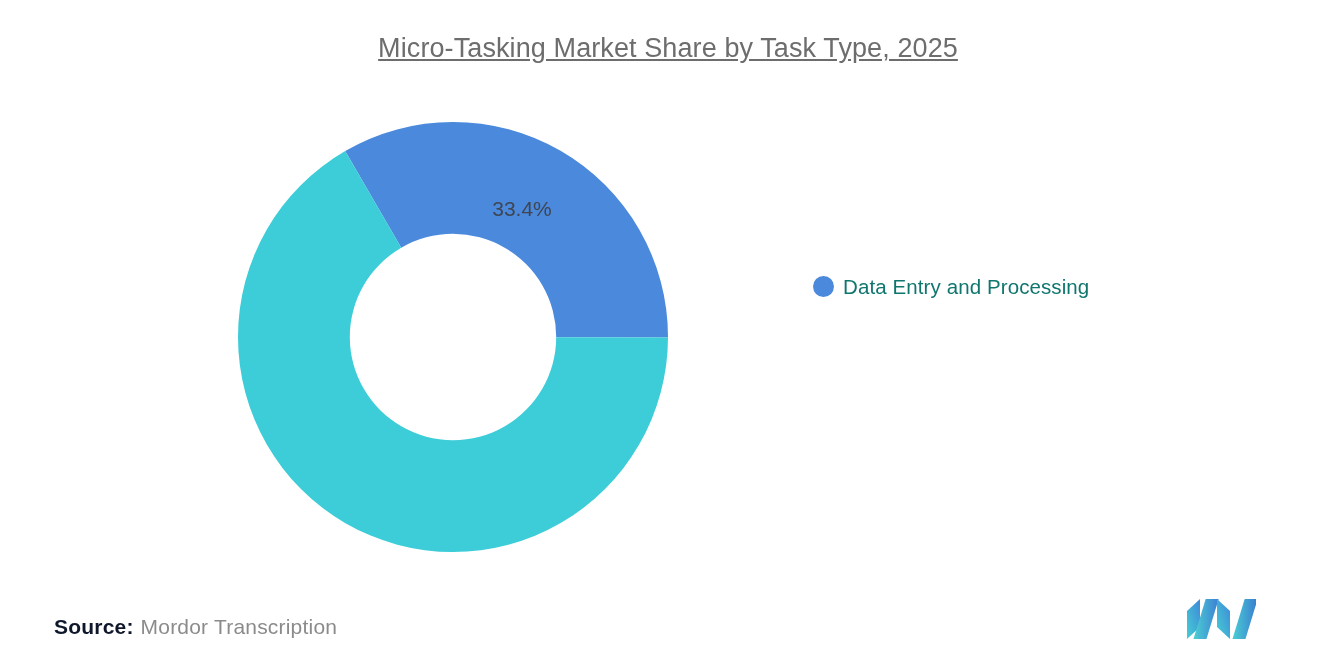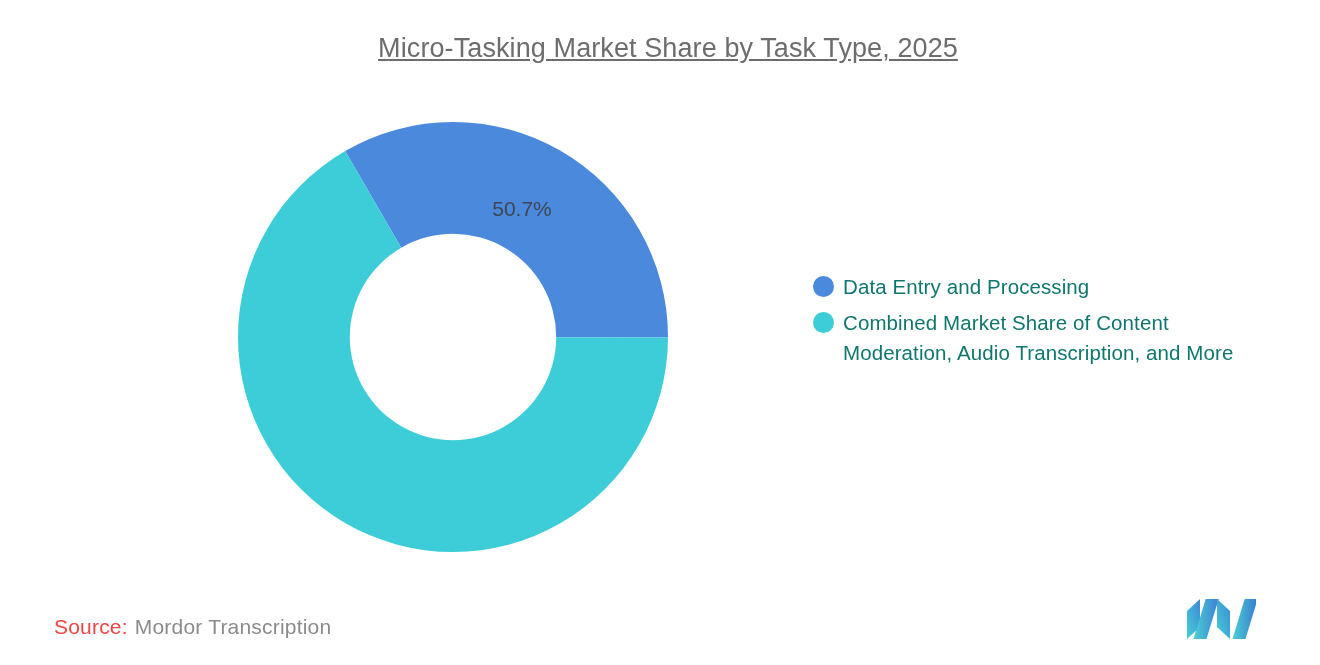--- a/index.html
+++ b/index.html
@@ -107,22 +107,22 @@
   
   .source-line {
     position: absolute;
     left: 54px;
     top: 612px;
     font-size: 21px;
     line-height: 30px;
     white-space: nowrap;
   }
   .source-key {
-    font-weight: 400;
-    color: #ef4444;
+    font-weight: 700;
+    color: #0f172a;
     letter-spacing: 0.2px;
   }
   .source-val {
     font-weight: 400;
     color: #8b8b8b;
     margin-left: 7px;
     letter-spacing: 0.2px;
   }
 
   .brand-logo {
@@ -143,33 +143,29 @@
 
   <div class="donut-wrap">
     <svg class="donut-svg" viewBox="0 0 430 430">
       <g>
           <path d="M 107.18 28.99 A 215 215 0 0 1 430.00 215.53 L 318.20 215.25 A 103.2 103.2 0 0 0 163.24 125.72 Z" fill="#4a89dc"></path>
           <path d="M 430.00 215.53 A 215 215 0 1 1 107.18 28.99 L 163.24 125.72 A 103.2 103.2 0 1 0 318.20 215.25 Z" fill="#3ccdd8"></path>
         </g>
     </svg>
   </div>
 
-  <div class="slice-label">50.7%</div>
+  <div class="slice-label">33.4%</div>
 
   <div class="legend">
 
     <div class="legend-item">
       <span class="legend-dot blue"></span>
       <span class="legend-label">Data Entry and Processing</span>
     </div>
 
-    <div class="legend-item two-line">
-      <span class="legend-dot teal"></span>
-      <span class="legend-label">Combined Market Share of Content Moderation, Audio Transcription, and More</span>
-    </div>
 
   </div>
 
   <div class="source-line">
     <span class="source-key">Source:</span><span class="source-val">Mordor Transcription</span>
   </div>
 
   <div class="brand-logo">
     <svg viewBox="0 0 70 42">
       <defs>

